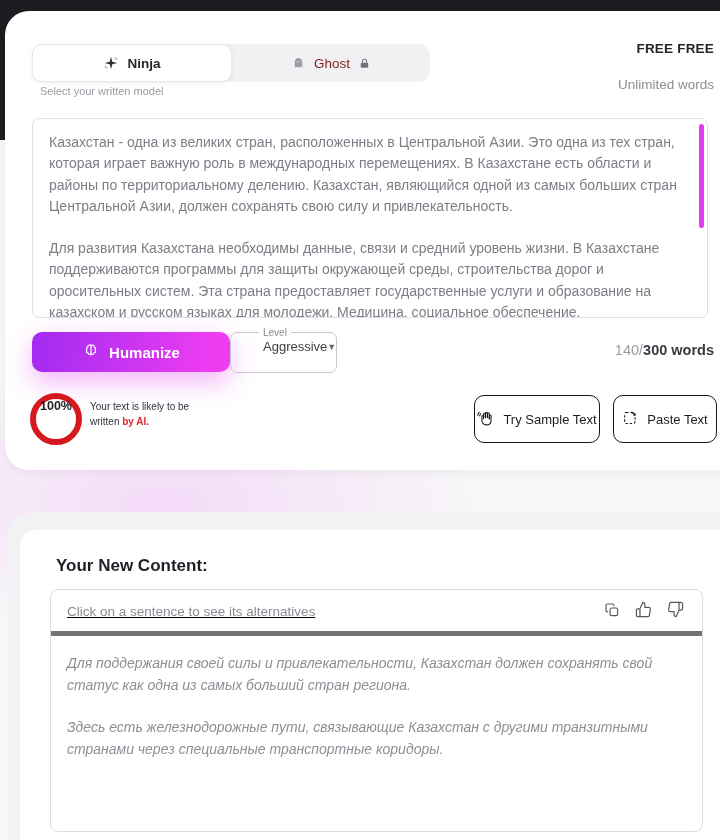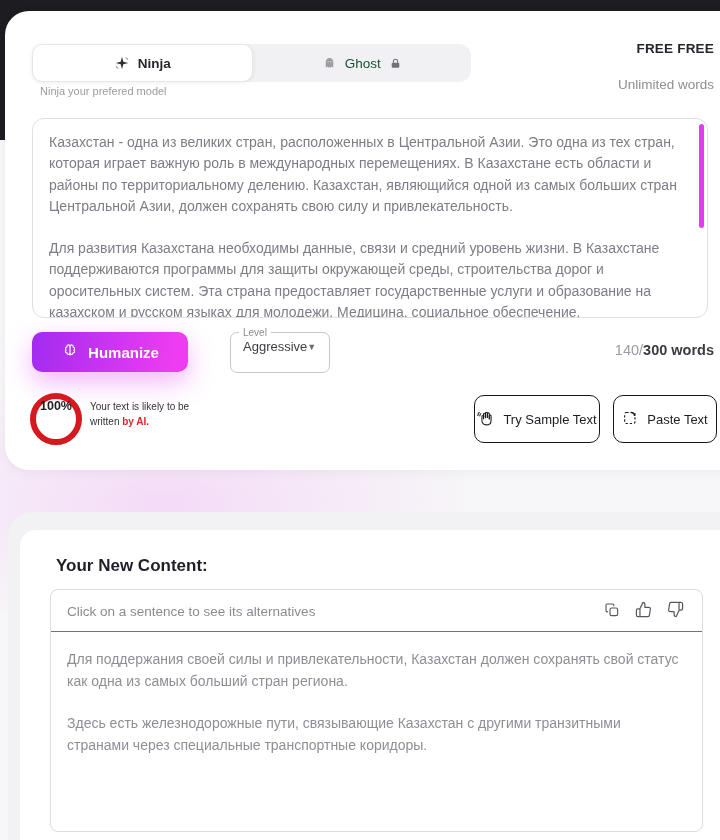--- a/index.html
+++ b/index.html
@@ -8,44 +8,44 @@
   #screen { position:relative; width:720px; height:840px; overflow:hidden; }
 
   .dark-header { position:absolute; left:0; top:0; width:720px; height:140px; background:#1d1d21; }
   .glow { position:absolute; left:-60px; top:360px; width:560px; height:260px;
           background:radial-gradient(ellipse at 40% 55%, rgba(233,120,246,.22), rgba(233,120,246,0) 65%); pointer-events:none; }
 
   
   .card-top { position:absolute; left:5px; top:11px; width:740px; height:459px; background:#ffffff;
               border-radius:24px; box-shadow:0 2px 12px rgba(0,0,0,.05); }
 
-  .tabs { position:absolute; left:27px; top:33px; width:439px; height:38px; background:#f1f1f3; border-radius:12px; display:flex; }
+  .tabs { position:absolute; left:27px; top:33px; width:398px; height:38px; background:#f1f1f3; border-radius:12px; display:flex; }
   .tab { flex:1; display:flex; align-items:center; justify-content:center; gap:8px; font-size:13.5px; cursor:pointer; }
   .tab.active { background:#ffffff; border:1px solid #e7e7ea; border-radius:10px; box-shadow:0 1px 4px rgba(0,0,0,.07);
                 color:#26262c; font-weight:bold; }
-  .tab.inactive { color:#14532d; }
+  .tab.inactive { color:#7f1d1d; }
   .tab svg { display:block; }
 
   .select-model { position:absolute; left:35px; top:74px; font-size:11px; color:#9b9ba3; }
 
   .plan { position:absolute; right:31px; top:30px; text-align:right; }
   .plan-name { font-size:13.5px; font-weight:bold; color:#26262c; letter-spacing:.2px; }
   .plan-sub { margin-top:21px; font-size:13.5px; color:#8d8d95; }
 
   .editor { position:absolute; left:27px; top:107px; width:676px; height:200px; border:1px solid #e0e0e4;
-            border-radius:12px; padding:13px 18px 13px 16px; overflow:hidden; cursor:text; }
+            border-radius:7px; padding:13px 18px 13px 16px; overflow:hidden; cursor:text; }
   .editor p { font-size:14px; line-height:1.52; color:#7d7d87; margin-bottom:21px; }
   .scroll-thumb { position:absolute; right:3px; top:5px; width:5px; height:104px; border-radius:3px; background:#e23cf2; cursor:grab; }
 
-  .humanize-btn { position:absolute; left:27px; top:321px; width:156px; height:40px; border:none; border-radius:10px;
+  .humanize-btn { position:absolute; left:27px; top:321px; width:198px; height:40px; border:none; border-radius:10px;
                   background:linear-gradient(100deg,#a12bf0 0%,#ee3cf2 90%); color:#ffffff; font-weight:bold; font-size:15px;
                   display:flex; align-items:center; justify-content:center; gap:9px; cursor:pointer;
                   box-shadow:0 10px 26px rgba(226,60,242,.38); font-family:inherit; }
 
-  .level-field { position:absolute; left:225px; top:316px; width:100px; height:46px; border:1px solid #c7c7cd; border-radius:7px; cursor:pointer; }
+  .level-field { position:absolute; left:225px; top:316px; width:100px; height:46px; border:1px solid #c7c7cd; border-radius:7px; cursor:pointer;padding-left:20px; }
   .level-field legend { font-size:10px; color:#8c8c94; margin-left:8px; padding:0 4px; }
   .level-value { display:flex; align-items:center; padding:1px 0 0 12px; font-size:13px; color:#3d3d45; }
   .chevron { font-size:9px; color:#6d6d75; }
 
   .word-count { position:absolute; right:31px; top:331px; font-size:14.5px; }
   .wc-used { color:#9b9ba3; }
   .wc-max { color:#3a3a42; font-weight:bold; }
 
   .score-circle { position:absolute; left:25px; top:382px; width:52px; height:52px; border-radius:50%;
                   border:6px solid #d6181f; display:flex; justify-content:center;
@@ -58,25 +58,25 @@
                  cursor:pointer; font-family:inherit; }
   .btn-sample { left:469px; width:126px; }
   .btn-paste { left:608px; width:104px; }
 
   
   .card-bottom-outer { position:absolute; left:8px; top:512px; width:740px; height:340px; background:#f2f1f3; border-radius:24px 24px 0 0; }
   .card-bottom-inner { position:absolute; left:12px; top:18px; width:740px; height:330px; background:#ffffff; border-radius:16px 0 0 0; }
 
   .result-title { margin:26px 0 13px 36px; font-size:17px; font-weight:bold; color:#1f1f28; }
   .result-box { margin-left:30px; width:653px; height:243px; border:1px solid #dcdce0; border-radius:8px; background:#fff; overflow:hidden; }
-  .result-head { display:flex; align-items:center; justify-content:space-between; padding:11px 18px 10px 16px; border-bottom:1px solid #737373; }
+  .result-head { display:flex; align-items:center; justify-content:space-between; padding:11px 18px 10px 16px; border-bottom:5px solid #737373;text-decoration:underline; }
   .result-hint { font-size:13.5px; color:#8b8b94; }
   .result-icons { display:flex; align-items:center; gap:15px; }
   .icon-btn { background:none; border:none; padding:0; cursor:pointer; color:#565660; display:flex; }
-  .result-body { padding:17px 20px 0 16px; }
+  .result-body { padding:17px 20px 0 16px;font-style:italic; }
   .result-body p { font-size:14px; line-height:1.55; color:#8e8e97; margin-bottom:21px; }
 </style>
 </head>
 <body>
 
 <div id="screen">
   <div class="dark-header"></div>
   <div class="glow"></div>
 
   <div class="card-top">
@@ -102,21 +102,21 @@
         <span>Ghost</span>
         <span>
           <svg width="13" height="13" viewBox="0 0 24 24">
               <rect x="5" y="10.5" width="14" height="9.5" rx="2" fill="#71717a"></rect>
               <path d="M8.2 10.5V8a3.8 3.8 0 0 1 7.6 0v2.5" fill="none" stroke="#71717a" stroke-width="2.1"></path>
             </svg>
         </span>
       </div>
     </div>
 
-    <div class="select-model">Ninja your prefered model</div>
+    <div class="select-model">Select your written model</div>
 
     <div class="plan">
       <div class="plan-name">FREE FREE</div>
       <div class="plan-sub">Unlimited words</div>
     </div>
 
     <div class="editor" role="textbox">
       <p>Казахстан - одна из великих стран, расположенных в Центральной Азии. Это одна из тех стран, которая играет важную роль в международных перемещениях. В Казахстане есть области и районы по территориальному делению. Казахстан, являющийся одной из самых больших стран Центральной Азии, должен сохранять свою силу и привлекательность.</p>
       <p>Для развития Казахстана необходимы данные, связи и средний уровень жизни. В Казахстане поддерживаются программы для защиты окружающей среды, строительства дорог и оросительных систем. Эта страна предоставляет государственные услуги и образование на казахском и русском языках для молодежи. Медицина, социальное обеспечение, художественная культура и культурное наследие также имеют полноценные учебные заведения.</p>
       <div class="scroll-thumb"></div>

